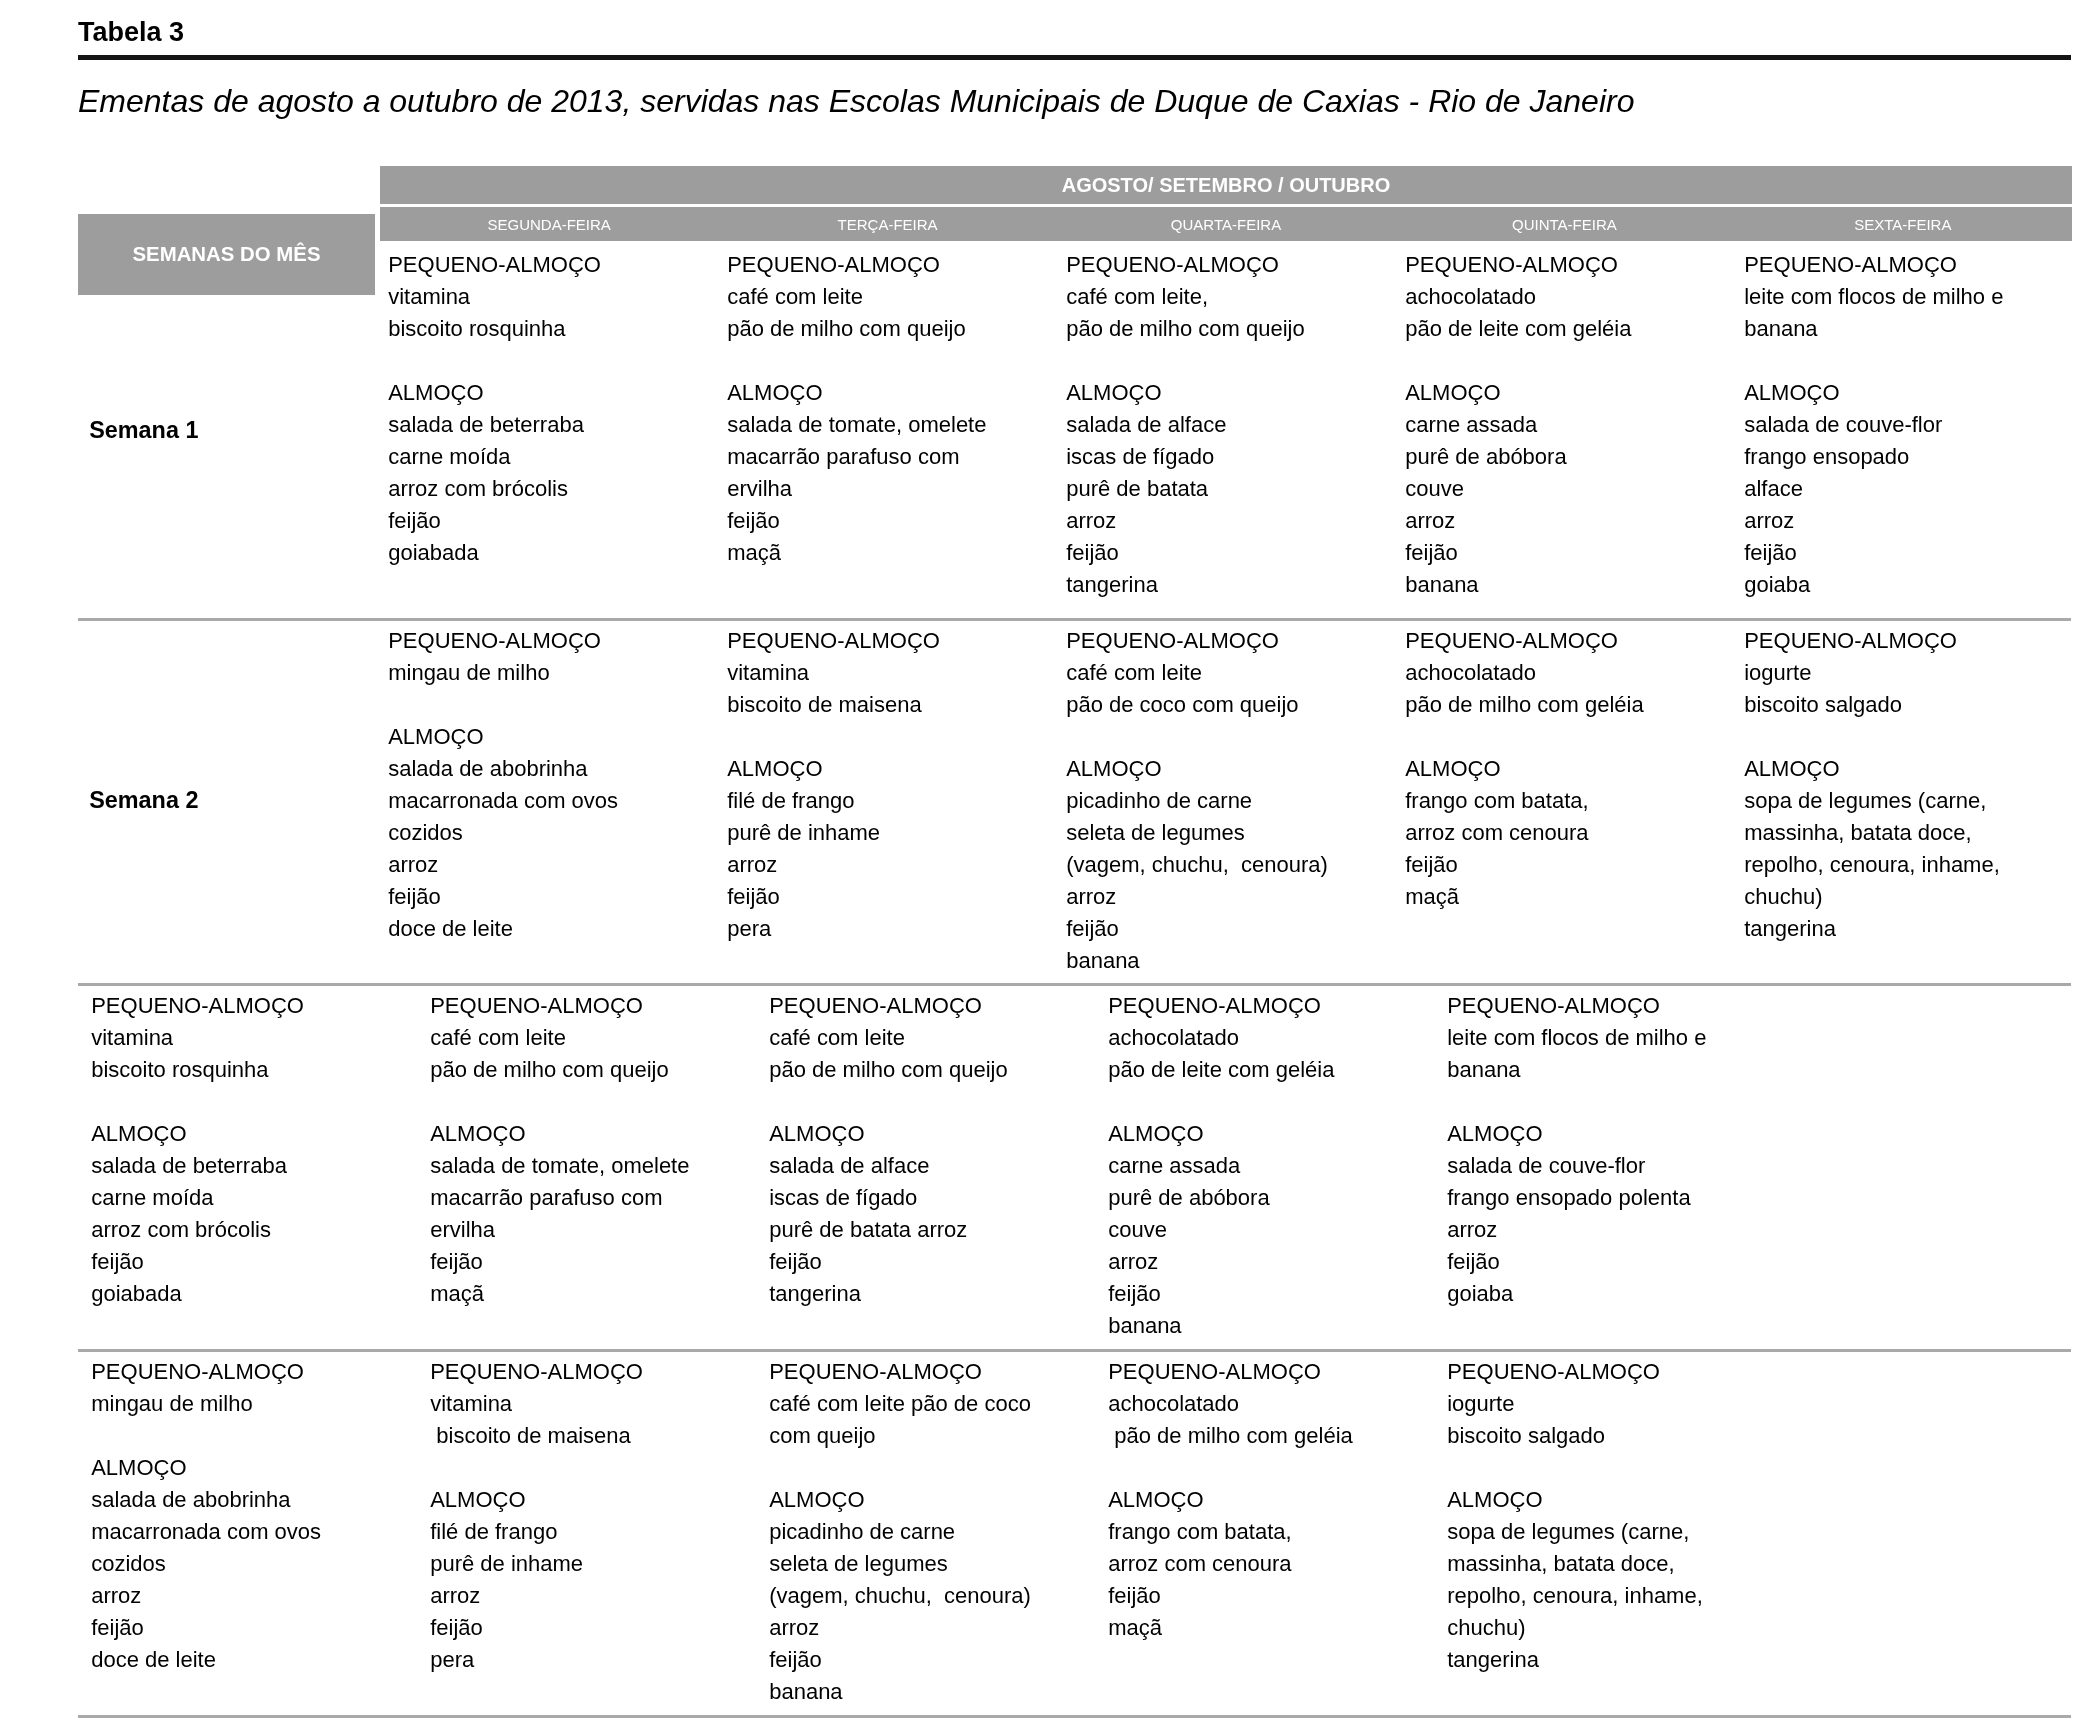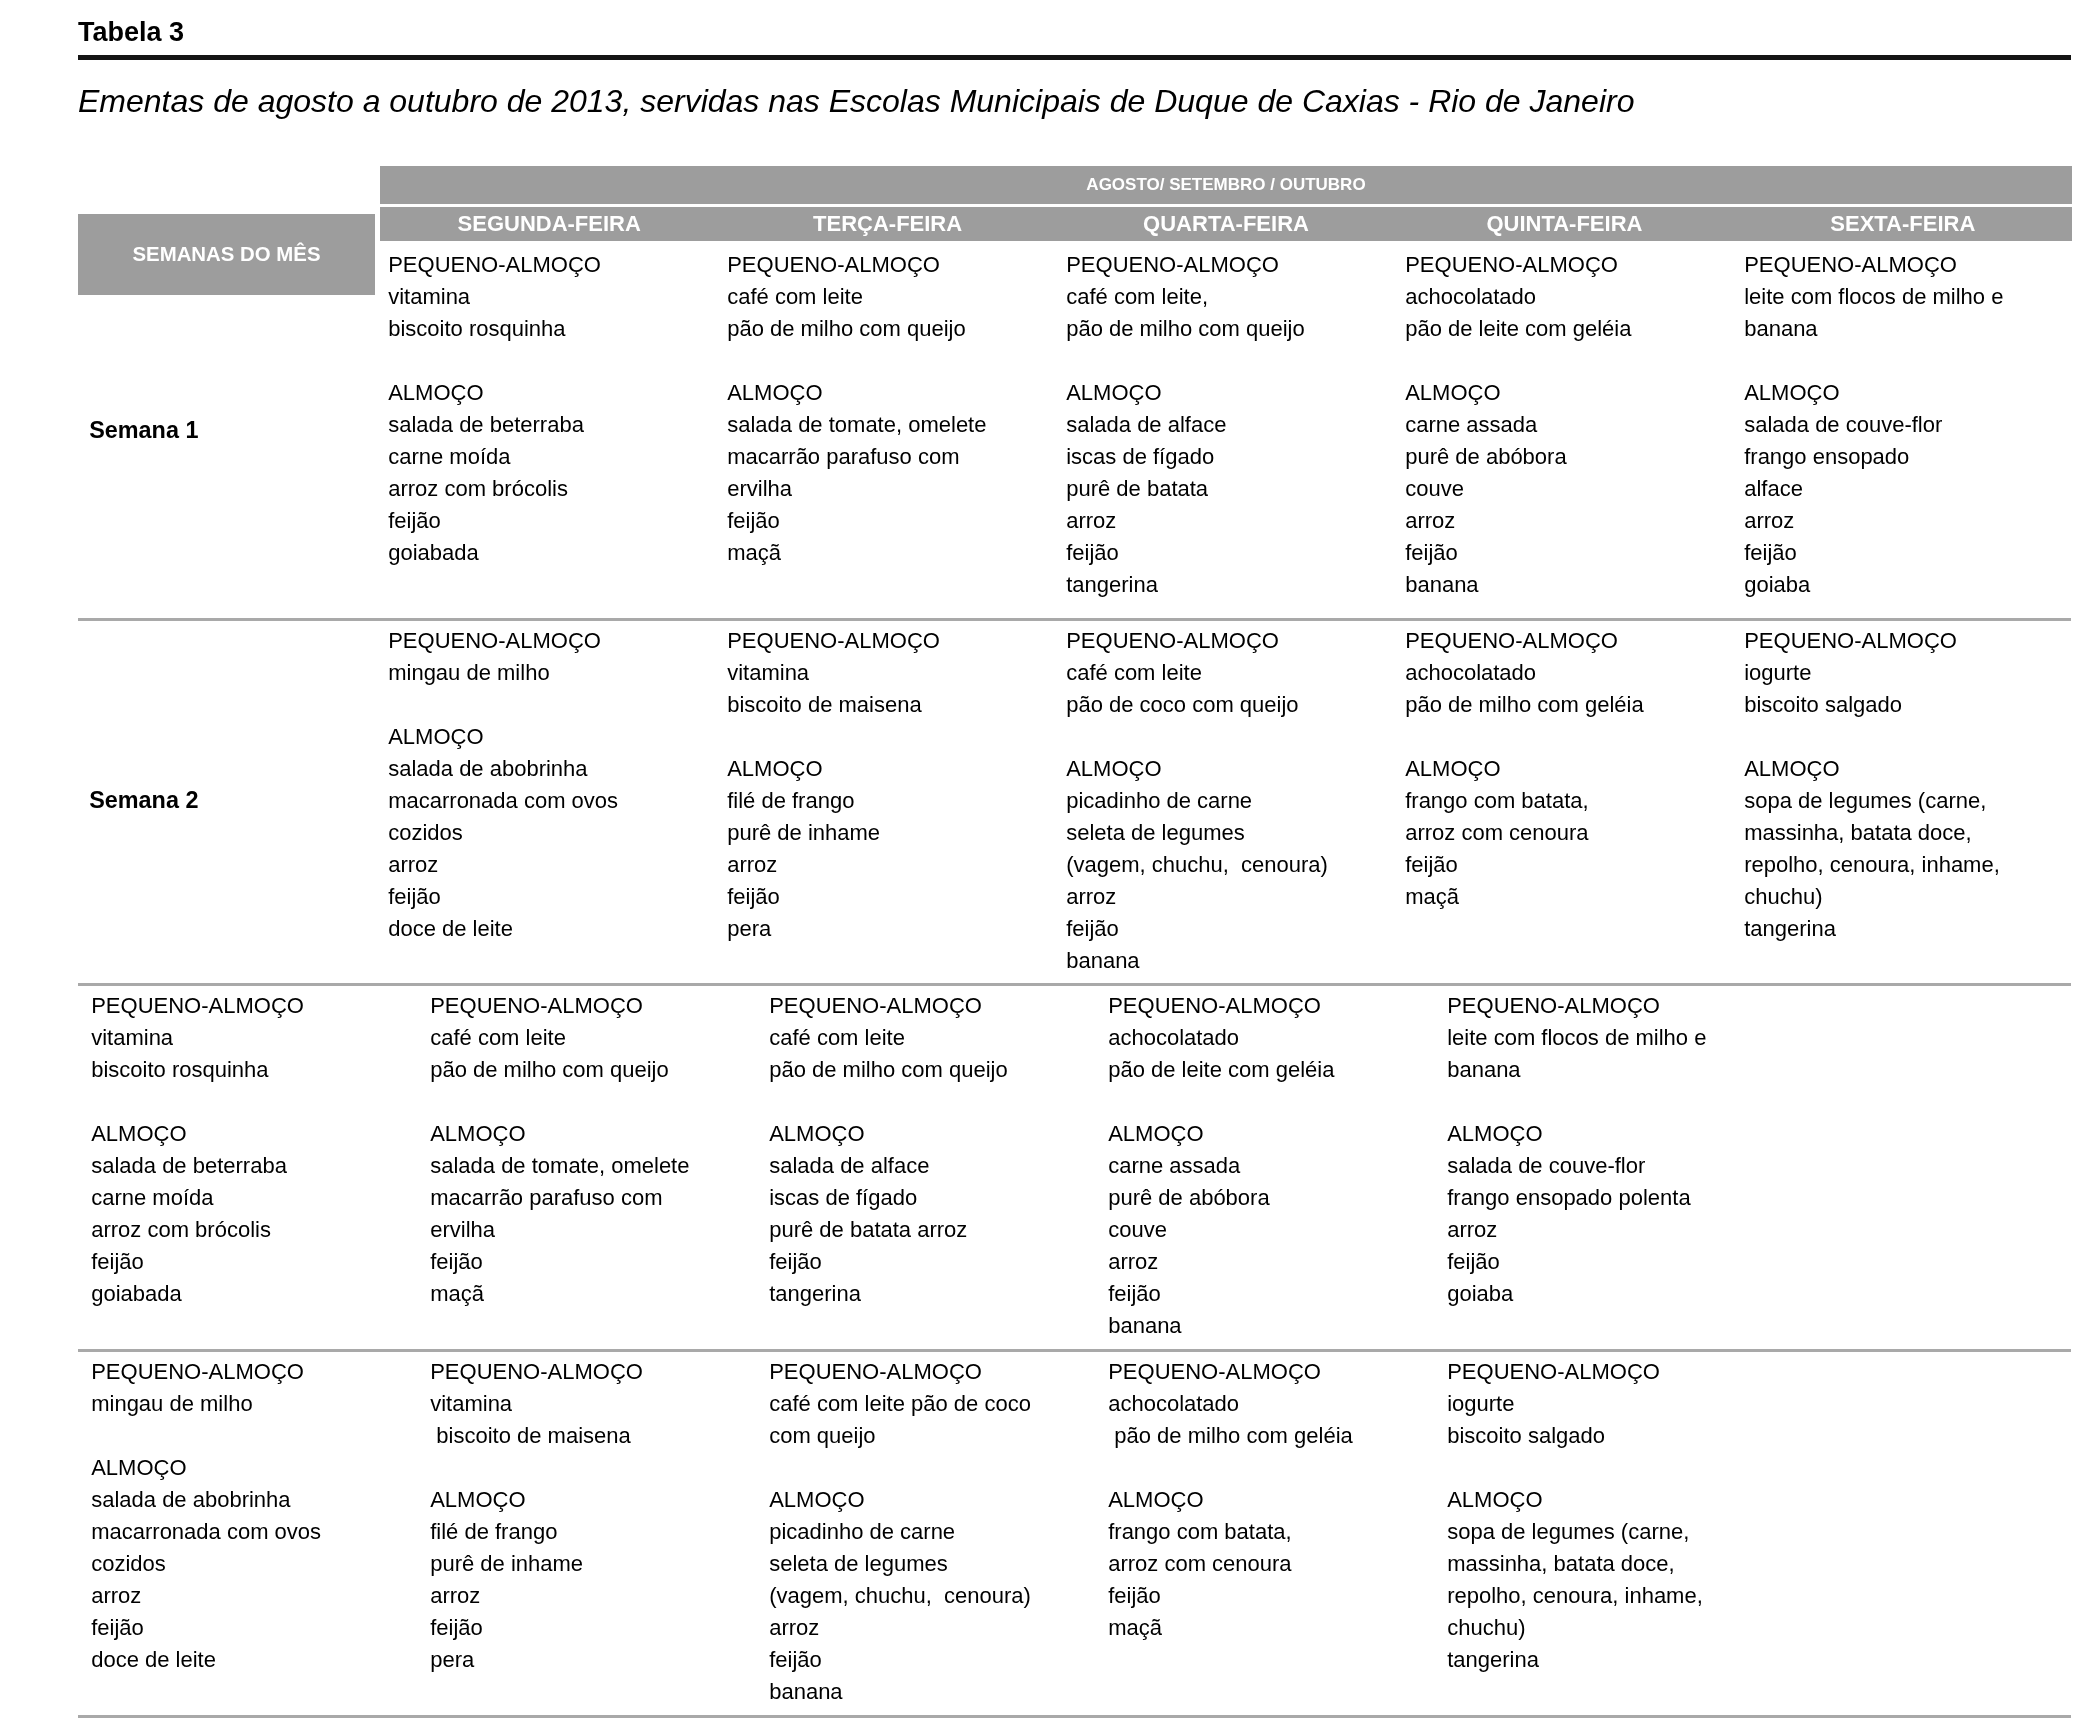--- a/index.html
+++ b/index.html
@@ -35,33 +35,33 @@
     font-weight:700;font-size:20.4px;
     display:flex;align-items:center;justify-content:center;
     text-align:center;
     margin-top:48px;
   }
   .group-head{
     position:absolute;left:380px;top:166px;
     width:1692px;height:38px;
     background:var(--hbg,#9d9d9d);
     color:var(--htext,#fff);
-    font-weight:700;font-size:17px;
+    font-weight:700;font-size:20px;
     display:flex;align-items:center;justify-content:center;
   }
   .day-row{
     position:absolute;left:380px;top:207px;
     width:1692px;height:34px;
     background:var(--hbg,#9d9d9d);
     display:flex;
   }
   .day-head{
     flex:1;
     color:var(--htext,#fff);
-    font-weight:700;font-size:22px;
+    font-weight:400;font-size:15px;
     display:flex;align-items:center;justify-content:center;
     white-space:pre;
   }
   
   .week-row{
     position:absolute;left:78px;
     width:1993px;
     display:flex;
     overflow:hidden;
   }

